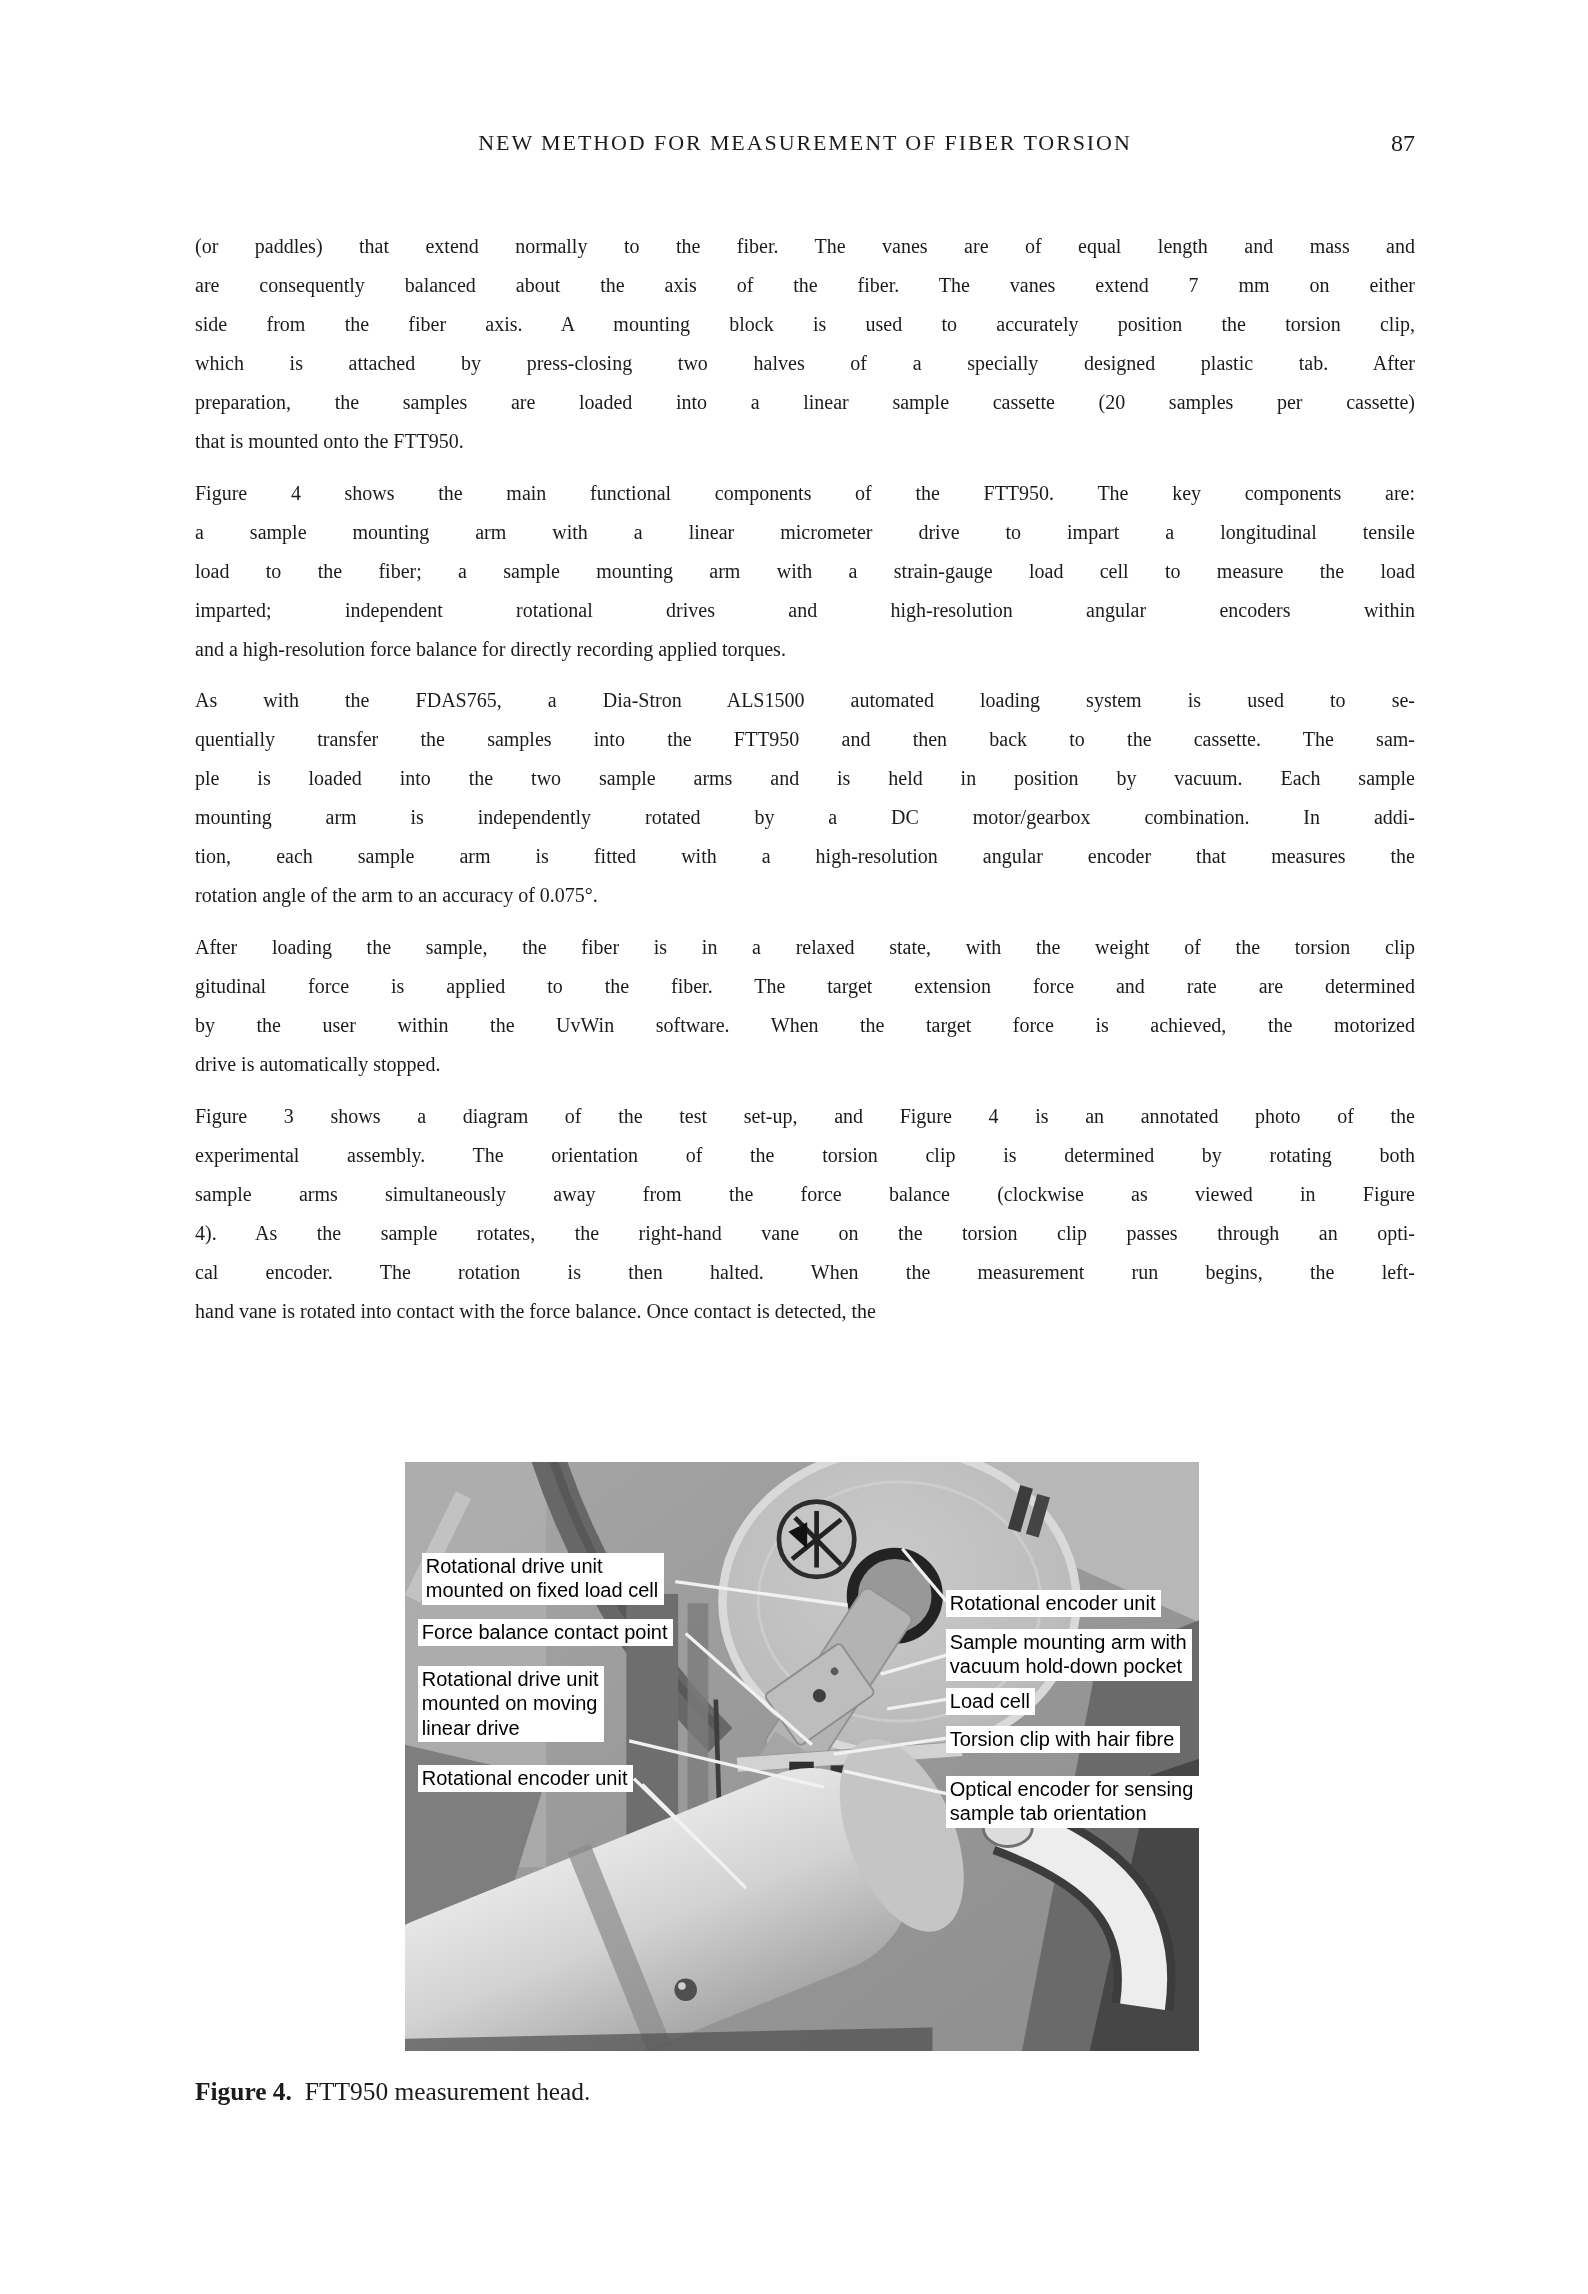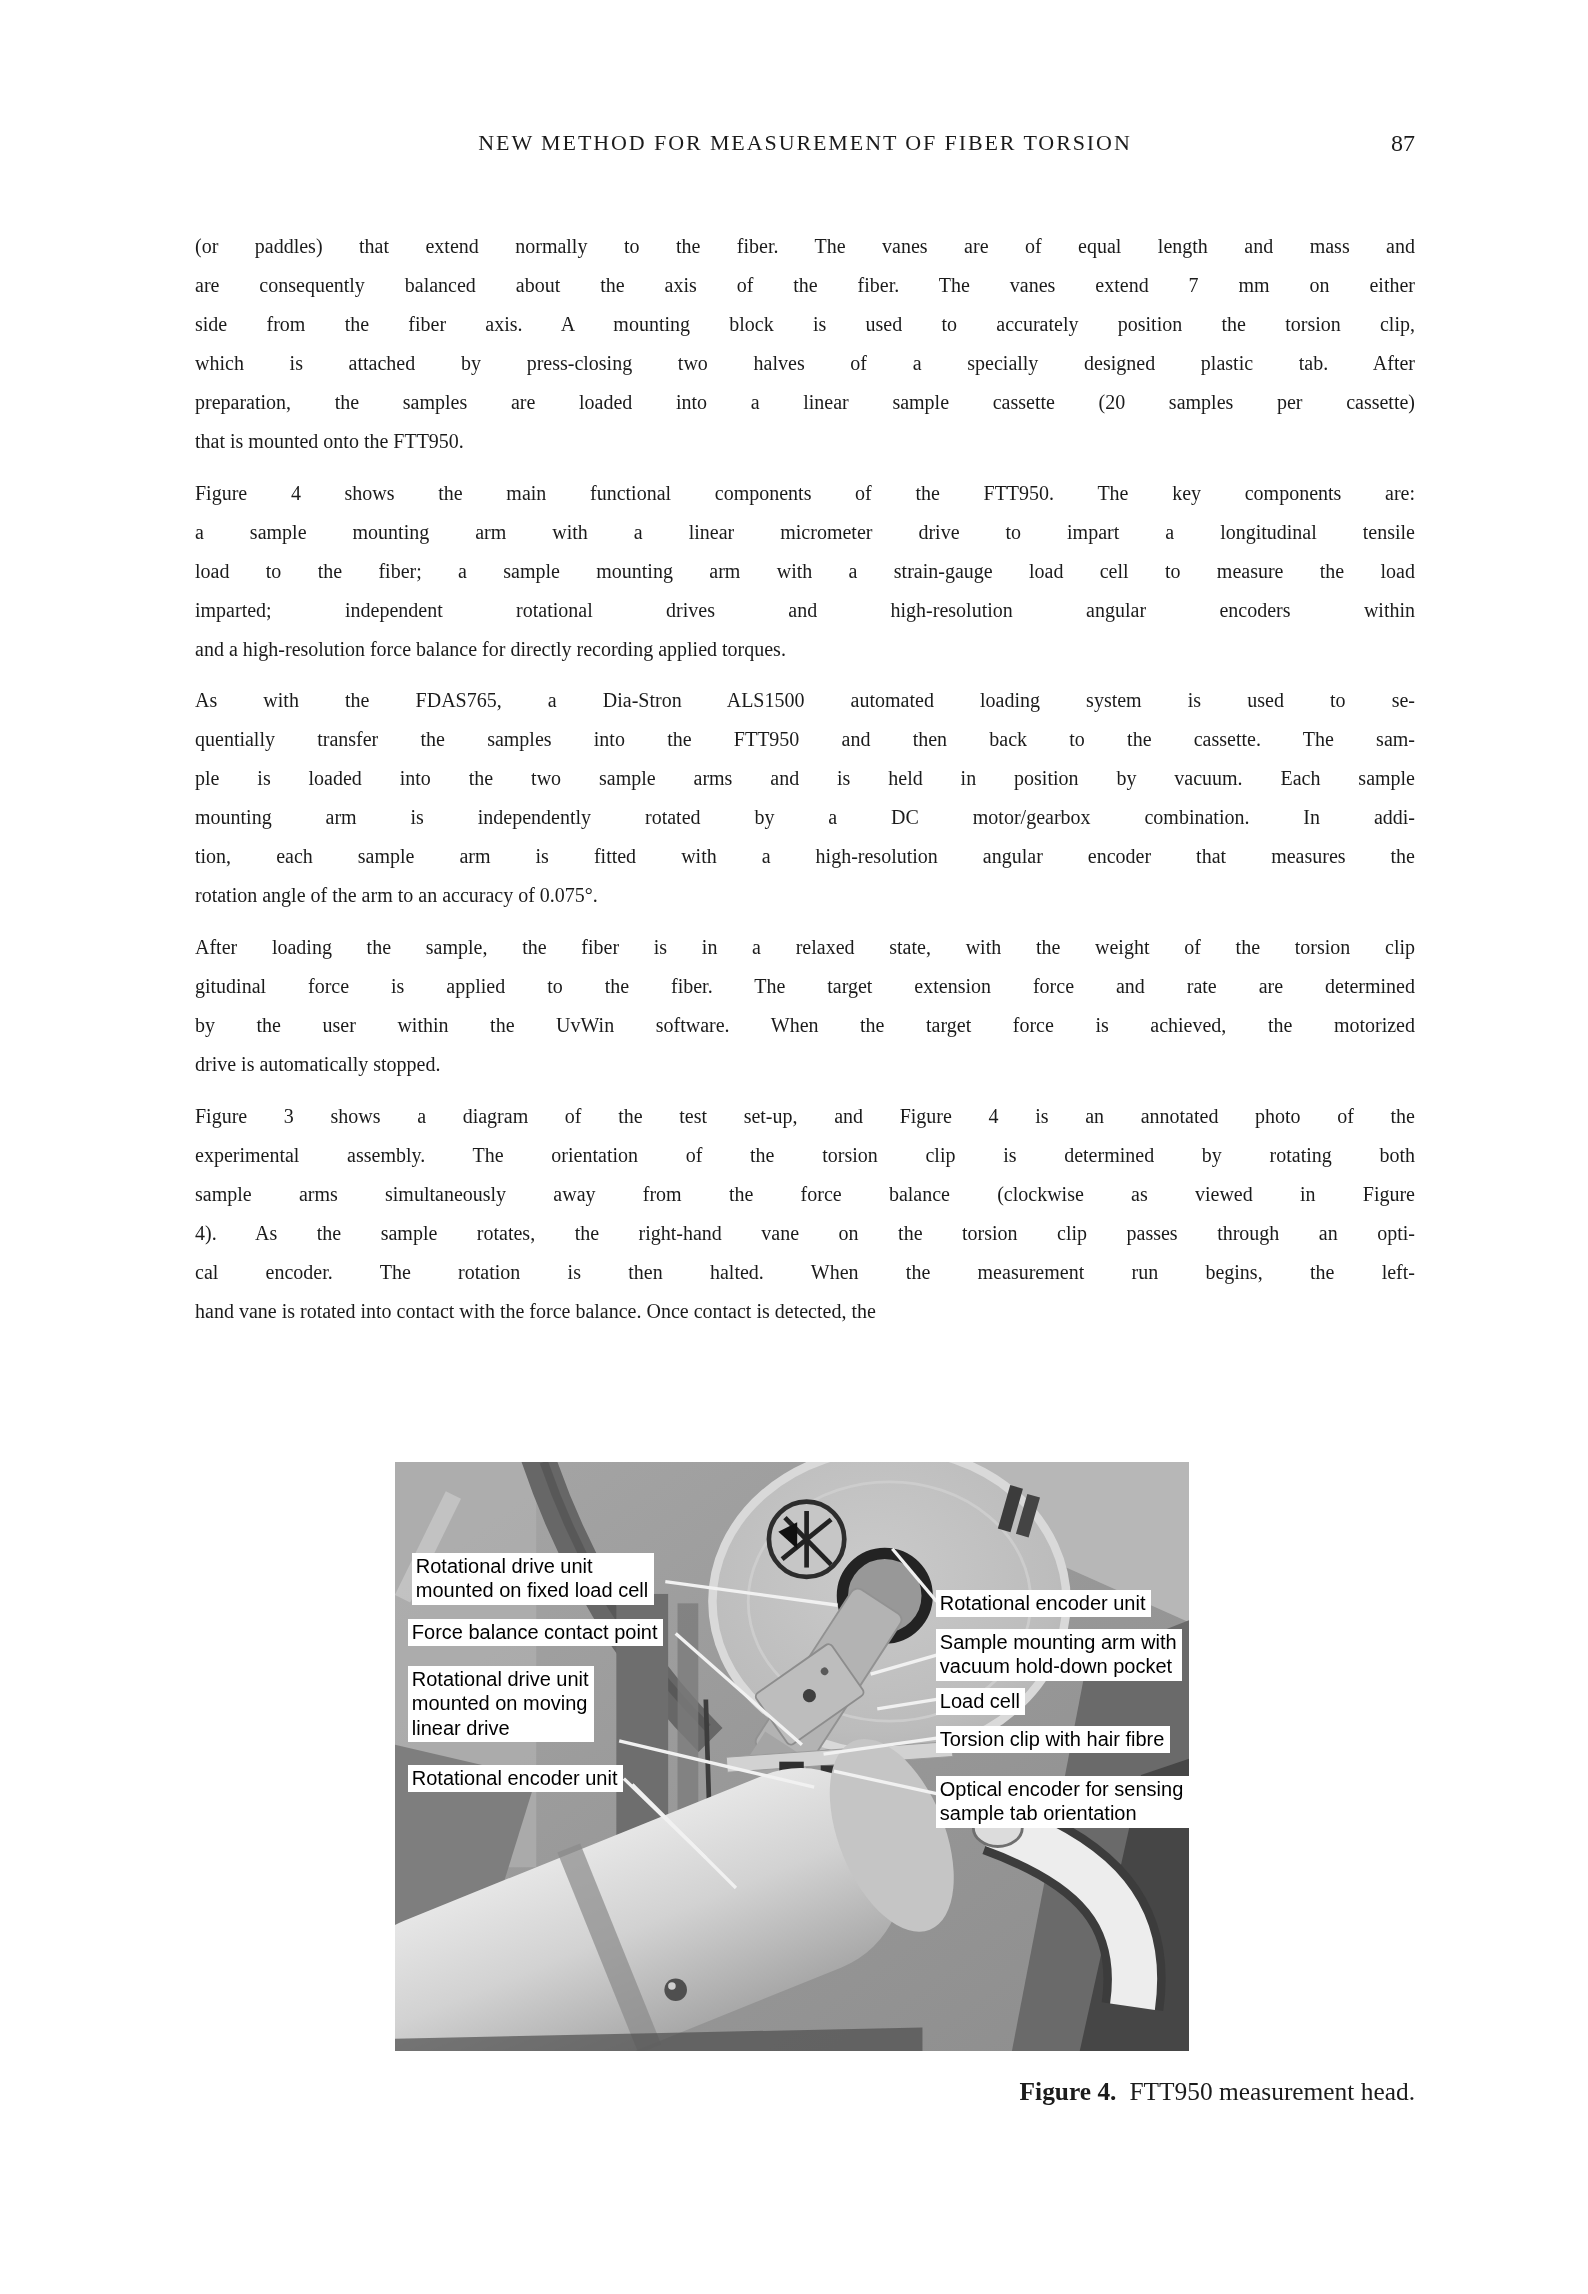--- a/index.html
+++ b/index.html
@@ -25,33 +25,33 @@
   
   .body-text{
     position:absolute;left:195px;top:227px;width:1220px;
     font-size:20px;line-height:39px;
   }
   .para{margin:0 0 12.7px 0;padding:0;}
   .pline{display:block;text-align:justify;text-align-last:justify;}
   .pline.pline-last{text-align-last:left;}
   
   .figure-photo{
-    position:absolute;left:395px;top:1462px;width:794px;height:589px;
+    position:absolute;left:405px;top:1462px;width:794px;height:589px;
     background:#fca5a5;overflow:hidden;
   }
   .photo-art{position:absolute;left:0;top:0;width:100%;height:100%;display:block;}
   .plabel{
     position:absolute;background:#ffffff;color:#000;
     font-family:"Liberation Sans","DejaVu Sans",sans-serif;
     font-size:20px;line-height:24.5px;
     padding:0.9px 5.6px 1.9px 3.8px;white-space:pre-line;
   }
   .fig-caption{
     position:absolute;left:195px;top:2077px;width:1220px;
-    text-align:right;font-size:25.4px;color:#1b1b1b;
+    text-align:left;font-size:25.4px;color:#1b1b1b;
   }
   .fig-caption .cap-label{font-weight:bold;}
   .fig-caption .cap-text{margin-left:13px;}
 </style>
 </head>
 <body>
 
 <div class="page">
 
   <div class="running-head">

